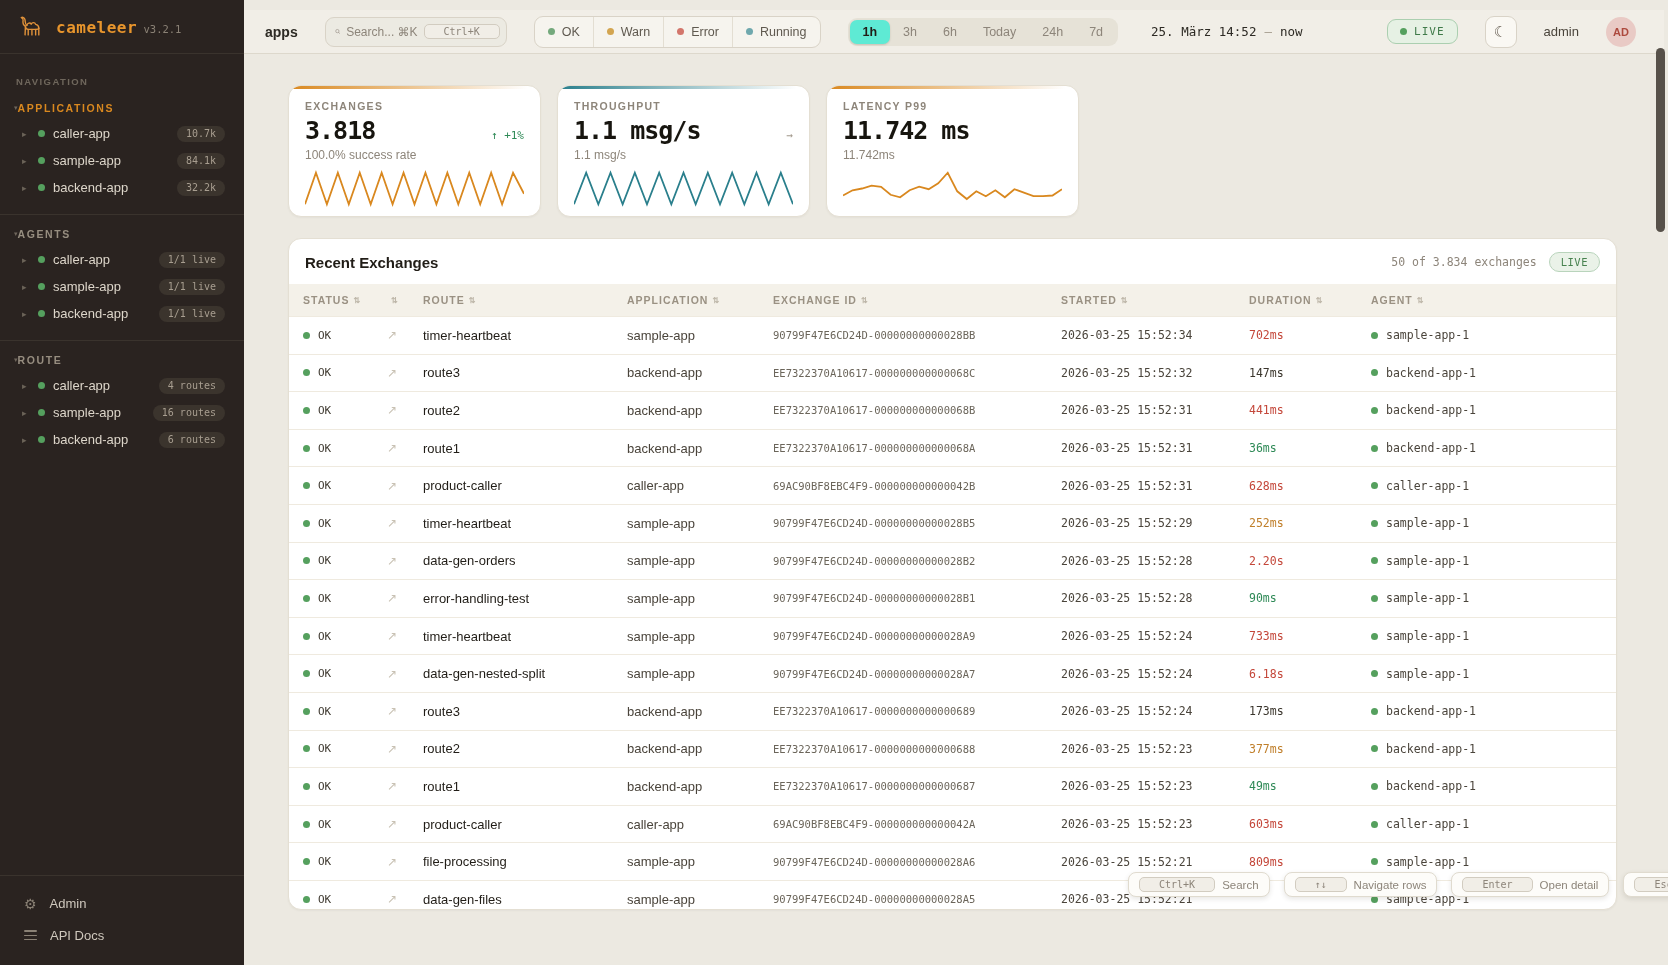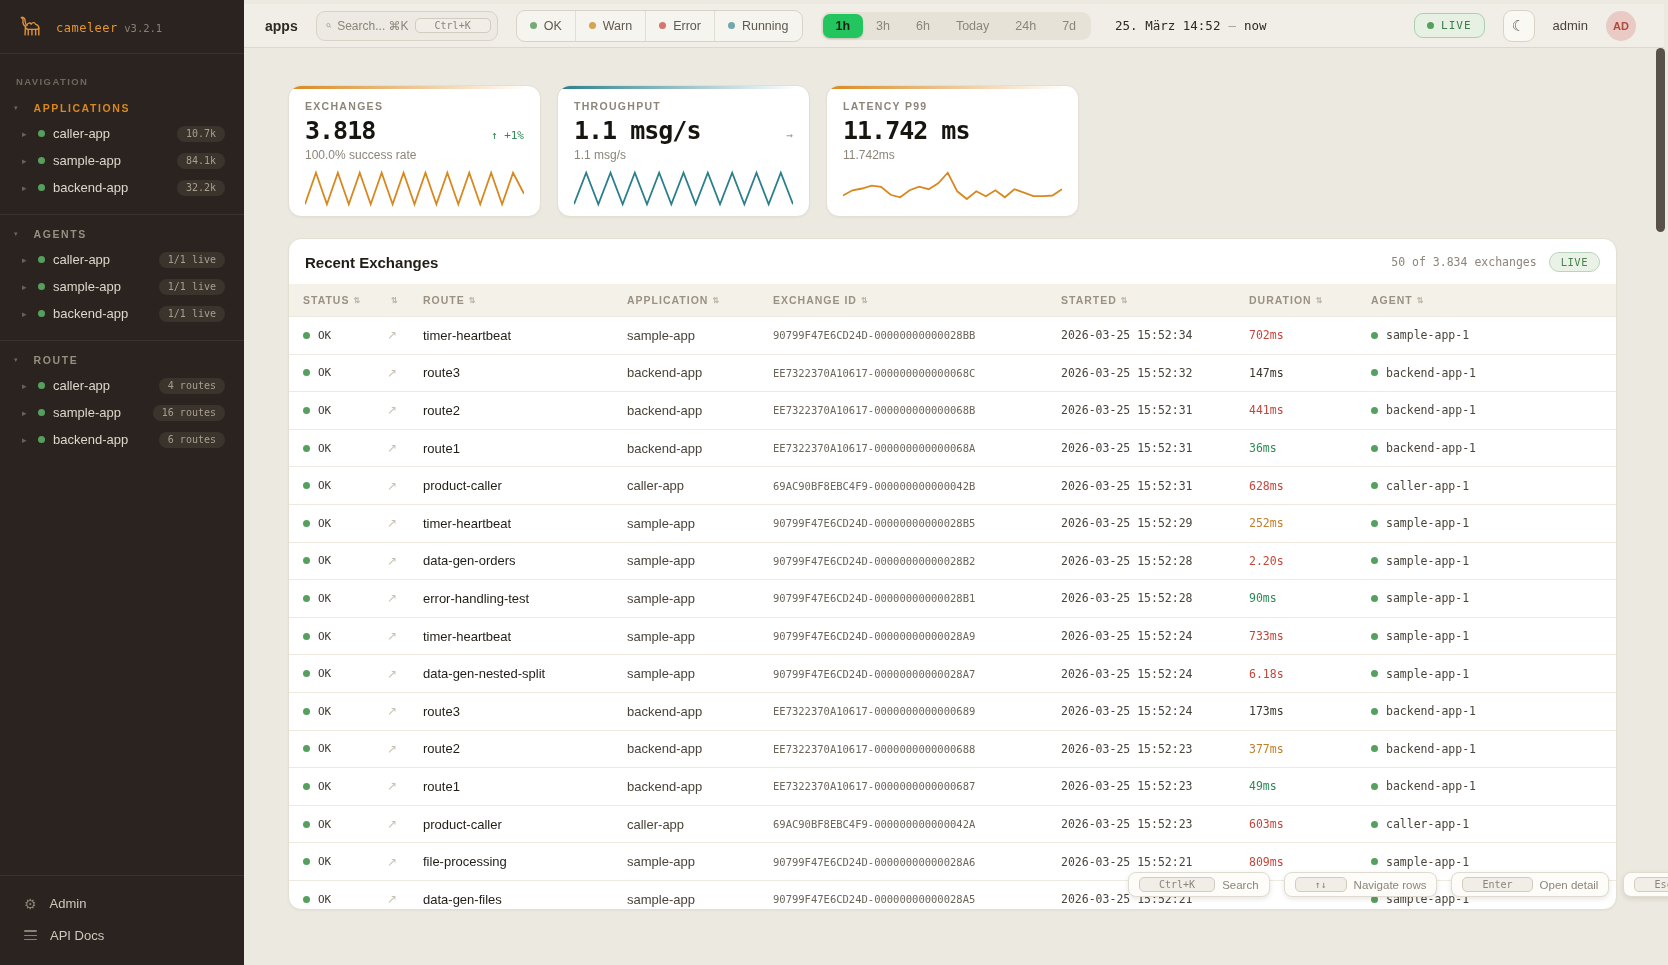--- a/index.html
+++ b/index.html
@@ -3,58 +3,58 @@
 <meta charset="utf-8">
 <style>
   * { margin:0; padding:0; box-sizing:border-box; }
   html,body { width:1668px; height:965px; overflow:hidden; }
   body { font-family:"Liberation Sans", sans-serif; background:#ece9e1; color:#2d2a24; position:relative; }
 
   
   .sidebar { position:absolute; left:0; top:0; width:244px; height:965px; background:#2a2320; color:#cfc8bd; z-index:5; }
   .logo-row { display:flex; align-items:center; gap:10px; padding:14px 16px 13px; border-bottom:1px solid #3a332d; }
   .logo-row svg { width:30px; height:26px; }
-  .logo-name { font-family:"DejaVu Sans Mono", monospace; font-weight:normal; font-size:12px; color:#e8952c; letter-spacing:.5px; }
+  .logo-name { font-family:"DejaVu Sans Mono", monospace; font-weight:bold; font-size:16px; color:#e8952c; letter-spacing:.5px; }
   .logo-ver { font-family:"DejaVu Sans Mono", monospace; font-size:10.5px; color:#8a8175; margin-left:2px; }
   .filter-wrap { margin:13px 12px 0; position:relative; }
   .filter-wrap input { width:100%; height:33px; background:#332c27; border:1px solid #453d36; border-radius:8px; color:#d8d2c7; font-size:12.5px; padding:0 10px 0 30px; outline:none; }
   .filter-wrap input::placeholder { color:#7d756a; }
   .filter-wrap .mag { position:absolute; left:10px; top:9px; }
   .nav-label { font-size:9.5px; font-weight:bold; letter-spacing:1.4px; color:#6f675c; margin:22px 16px 2px; }
   .s-section { padding-top:13px; }
   .s-section + .s-section { border-top:1px solid #3a332d; margin-top:13px; }
-  .s-title { display:flex; align-items:center; gap:16px; padding:0 16px 6px 14px; }
+  .s-title { display:flex; align-items:center; gap:0; padding:0 16px 6px 14px; }
   .s-caret { font-size:7px; color:#6f675c; }
   .s-title-text { font-size:10.5px; font-weight:bold; letter-spacing:1.6px; color:#978e80; }
   .s-section.accent .s-title-text { color:#d9881f; }
   .s-item { display:flex; align-items:center; height:27px; padding:0 19px 0 22px; gap:8px; cursor:pointer; }
   .s-arrow { color:#6b6358; font-size:9px; width:8px; }
   .dot { width:7px; height:7px; border-radius:50%; display:inline-block; flex:none; }
   .dot.green { background:#55a05e; }
   .s-name { font-size:13px; color:#ddd6ca; flex:1; }
   .s-badge { font-family:"DejaVu Sans Mono", monospace; font-size:10px; color:#a89e90; background:#3b342d; border-radius:9px; padding:2.5px 9px; }
   .s-footer { position:absolute; bottom:0; left:0; right:0; border-top:1px solid #3a332d; padding:12px 0 14px; }
   .s-foot-item { display:flex; align-items:center; gap:13px; padding:8px 24px; cursor:pointer; color:#cfc8bd; font-size:13px; }
   .gear { color:#8a8175; font-size:14px; }
   .bars { display:inline-block; width:13px; }
   .bars i { display:block; height:1.6px; background:#8a8175; margin:2.6px 0; border-radius:1px; }
 
   
-  .topbar { position:absolute; left:244px; top:4px; width:1420px; height:44px; background:#f1eee7; border-bottom:1px solid #ddd8cc; display:flex; align-items:center; padding:0 28px 0 21px; gap:18px; }
+  .topbar { position:absolute; left:244px; top:10px; width:1420px; height:44px; background:#f1eee7; border-bottom:1px solid #ddd8cc; display:flex; align-items:center; padding:0 28px 0 21px; gap:27px; }
   .ctx { font-size:14px; font-weight:bold; color:#2d2a24; }
   .search-box { width:182px; height:30px; border:1px solid #d9d3c7; border-radius:9px; background:#eceae2; display:flex; align-items:center; padding:0 6px 0 9px; gap:6px; }
   .search-ph { font-size:12px; color:#8d857a; flex:1; white-space:nowrap; }
   .kbd { font-family:"DejaVu Sans Mono", monospace; font-size:10px; color:#8d857a; border:1px solid #d2ccc0; border-radius:5px; padding:1px 19px; background:#f1eee7; white-space:nowrap; }
   .chips { display:flex; border:1px solid #d9d3c7; border-radius:9px; overflow:hidden; background:#f6f4ee; }
   .chip { display:flex; align-items:center; gap:7px; padding:0 13px; height:30px; font-size:12.5px; color:#5f594f; cursor:pointer; }
   .chip + .chip { border-left:1px solid #e3ded2; }
   .chip .dot { width:7px; height:7px; }
   .ranges { display:flex; align-items:center; background:#e6e2d7; border-radius:9px; padding:2px; }
   .range { padding:5px 13px; font-size:12.5px; color:#8d857a; border-radius:7px; cursor:pointer; }
-  .range.active { background:#22c55e; color:#211d17; font-weight:bold; box-shadow:0 1px 2px rgba(60,50,30,.18); }
+  .range.active { background:#5eead4; color:#211d17; font-weight:bold; box-shadow:0 1px 2px rgba(60,50,30,.18); }
   .dt { font-family:"DejaVu Sans Mono", monospace; font-size:12.5px; color:#2d2a24; margin-left:6px; display:flex; gap:8px; align-items:center; }
   .dt .sep { color:#a39a8d; }
   .spacer { flex:1; }
   .live-badge { display:flex; align-items:center; gap:7px; border:1px solid #abcfb0; background:#e6f1e4; border-radius:9px; padding:5px 12px; font-family:"DejaVu Sans Mono", monospace; font-size:11px; letter-spacing:1px; color:#3f7a49; }
   .moon-btn { width:32px; height:32px; border:1px solid #d9d3c7; background:#faf8f3; border-radius:9px; display:flex; align-items:center; justify-content:center; color:#6f675c; font-size:15px; cursor:pointer; }
   .user-name { font-size:13px; color:#4a443b; }
   .avatar { width:30px; height:30px; border-radius:50%; background:#e9cac5; color:#ad4a3e; font-size:11px; font-weight:bold; display:flex; align-items:center; justify-content:center; }
 
   
   .main { position:absolute; left:244px; top:44px; width:1424px; height:921px; padding:41px 51px 0 44px; }

